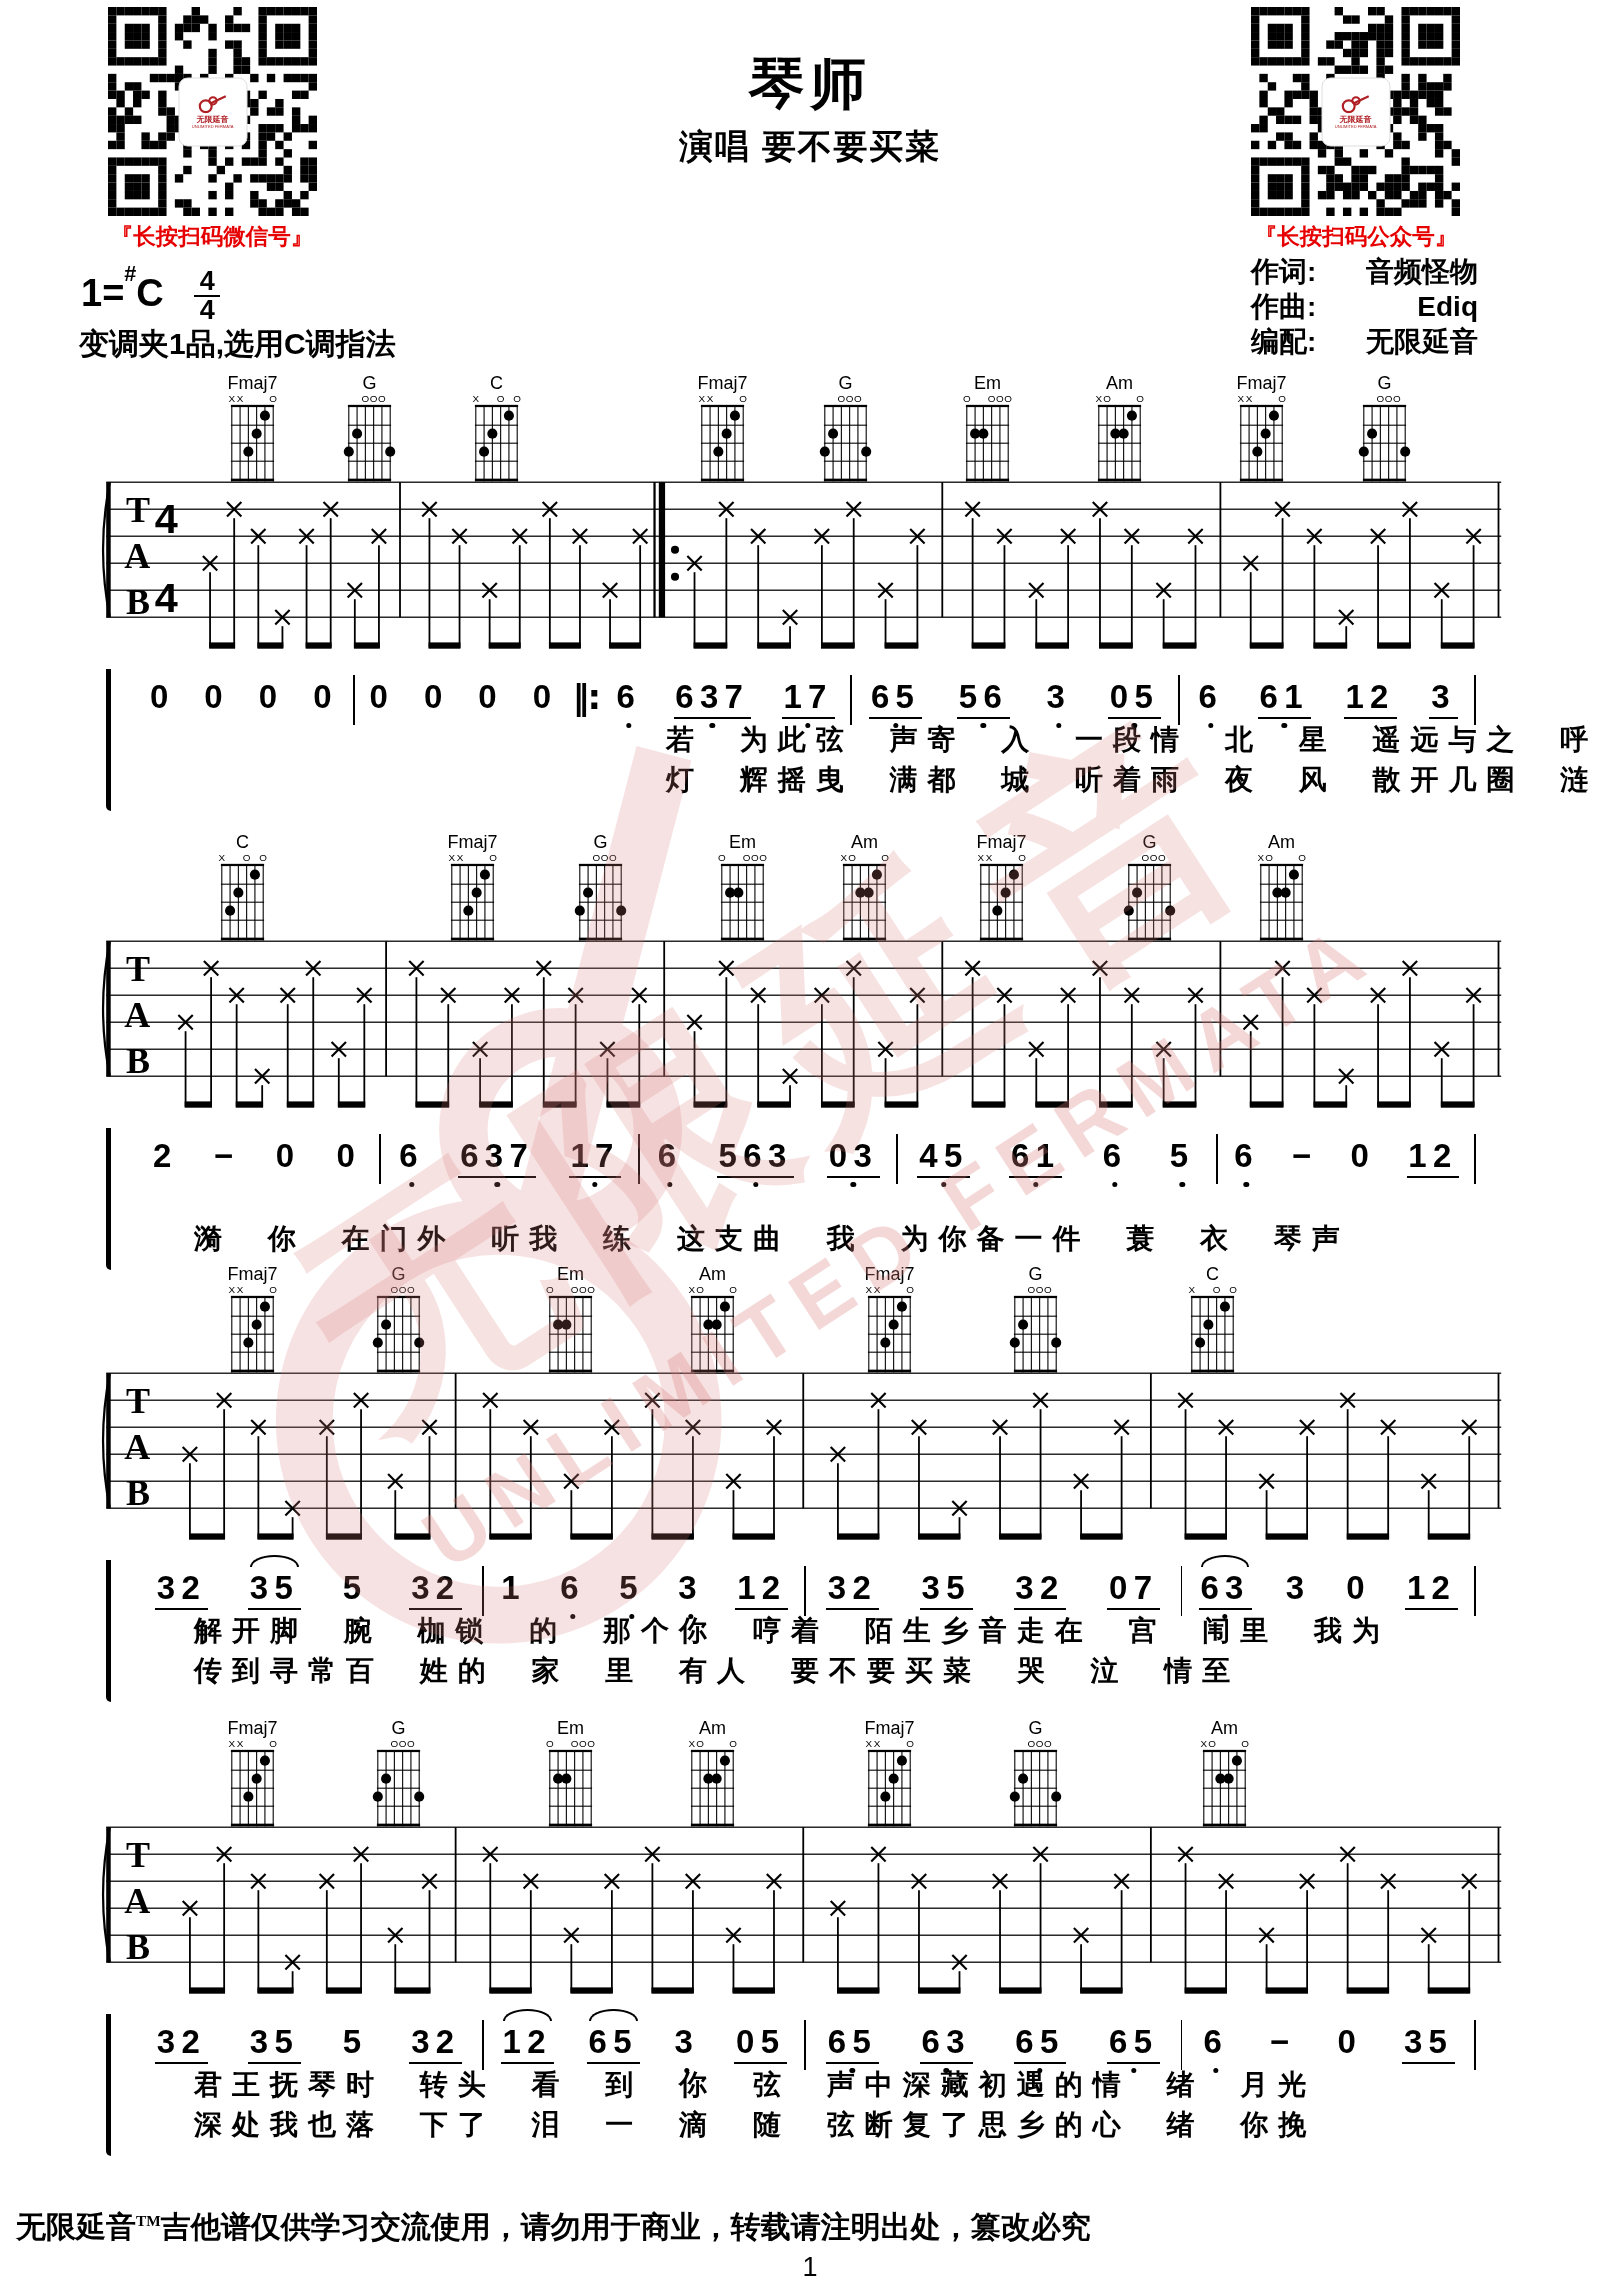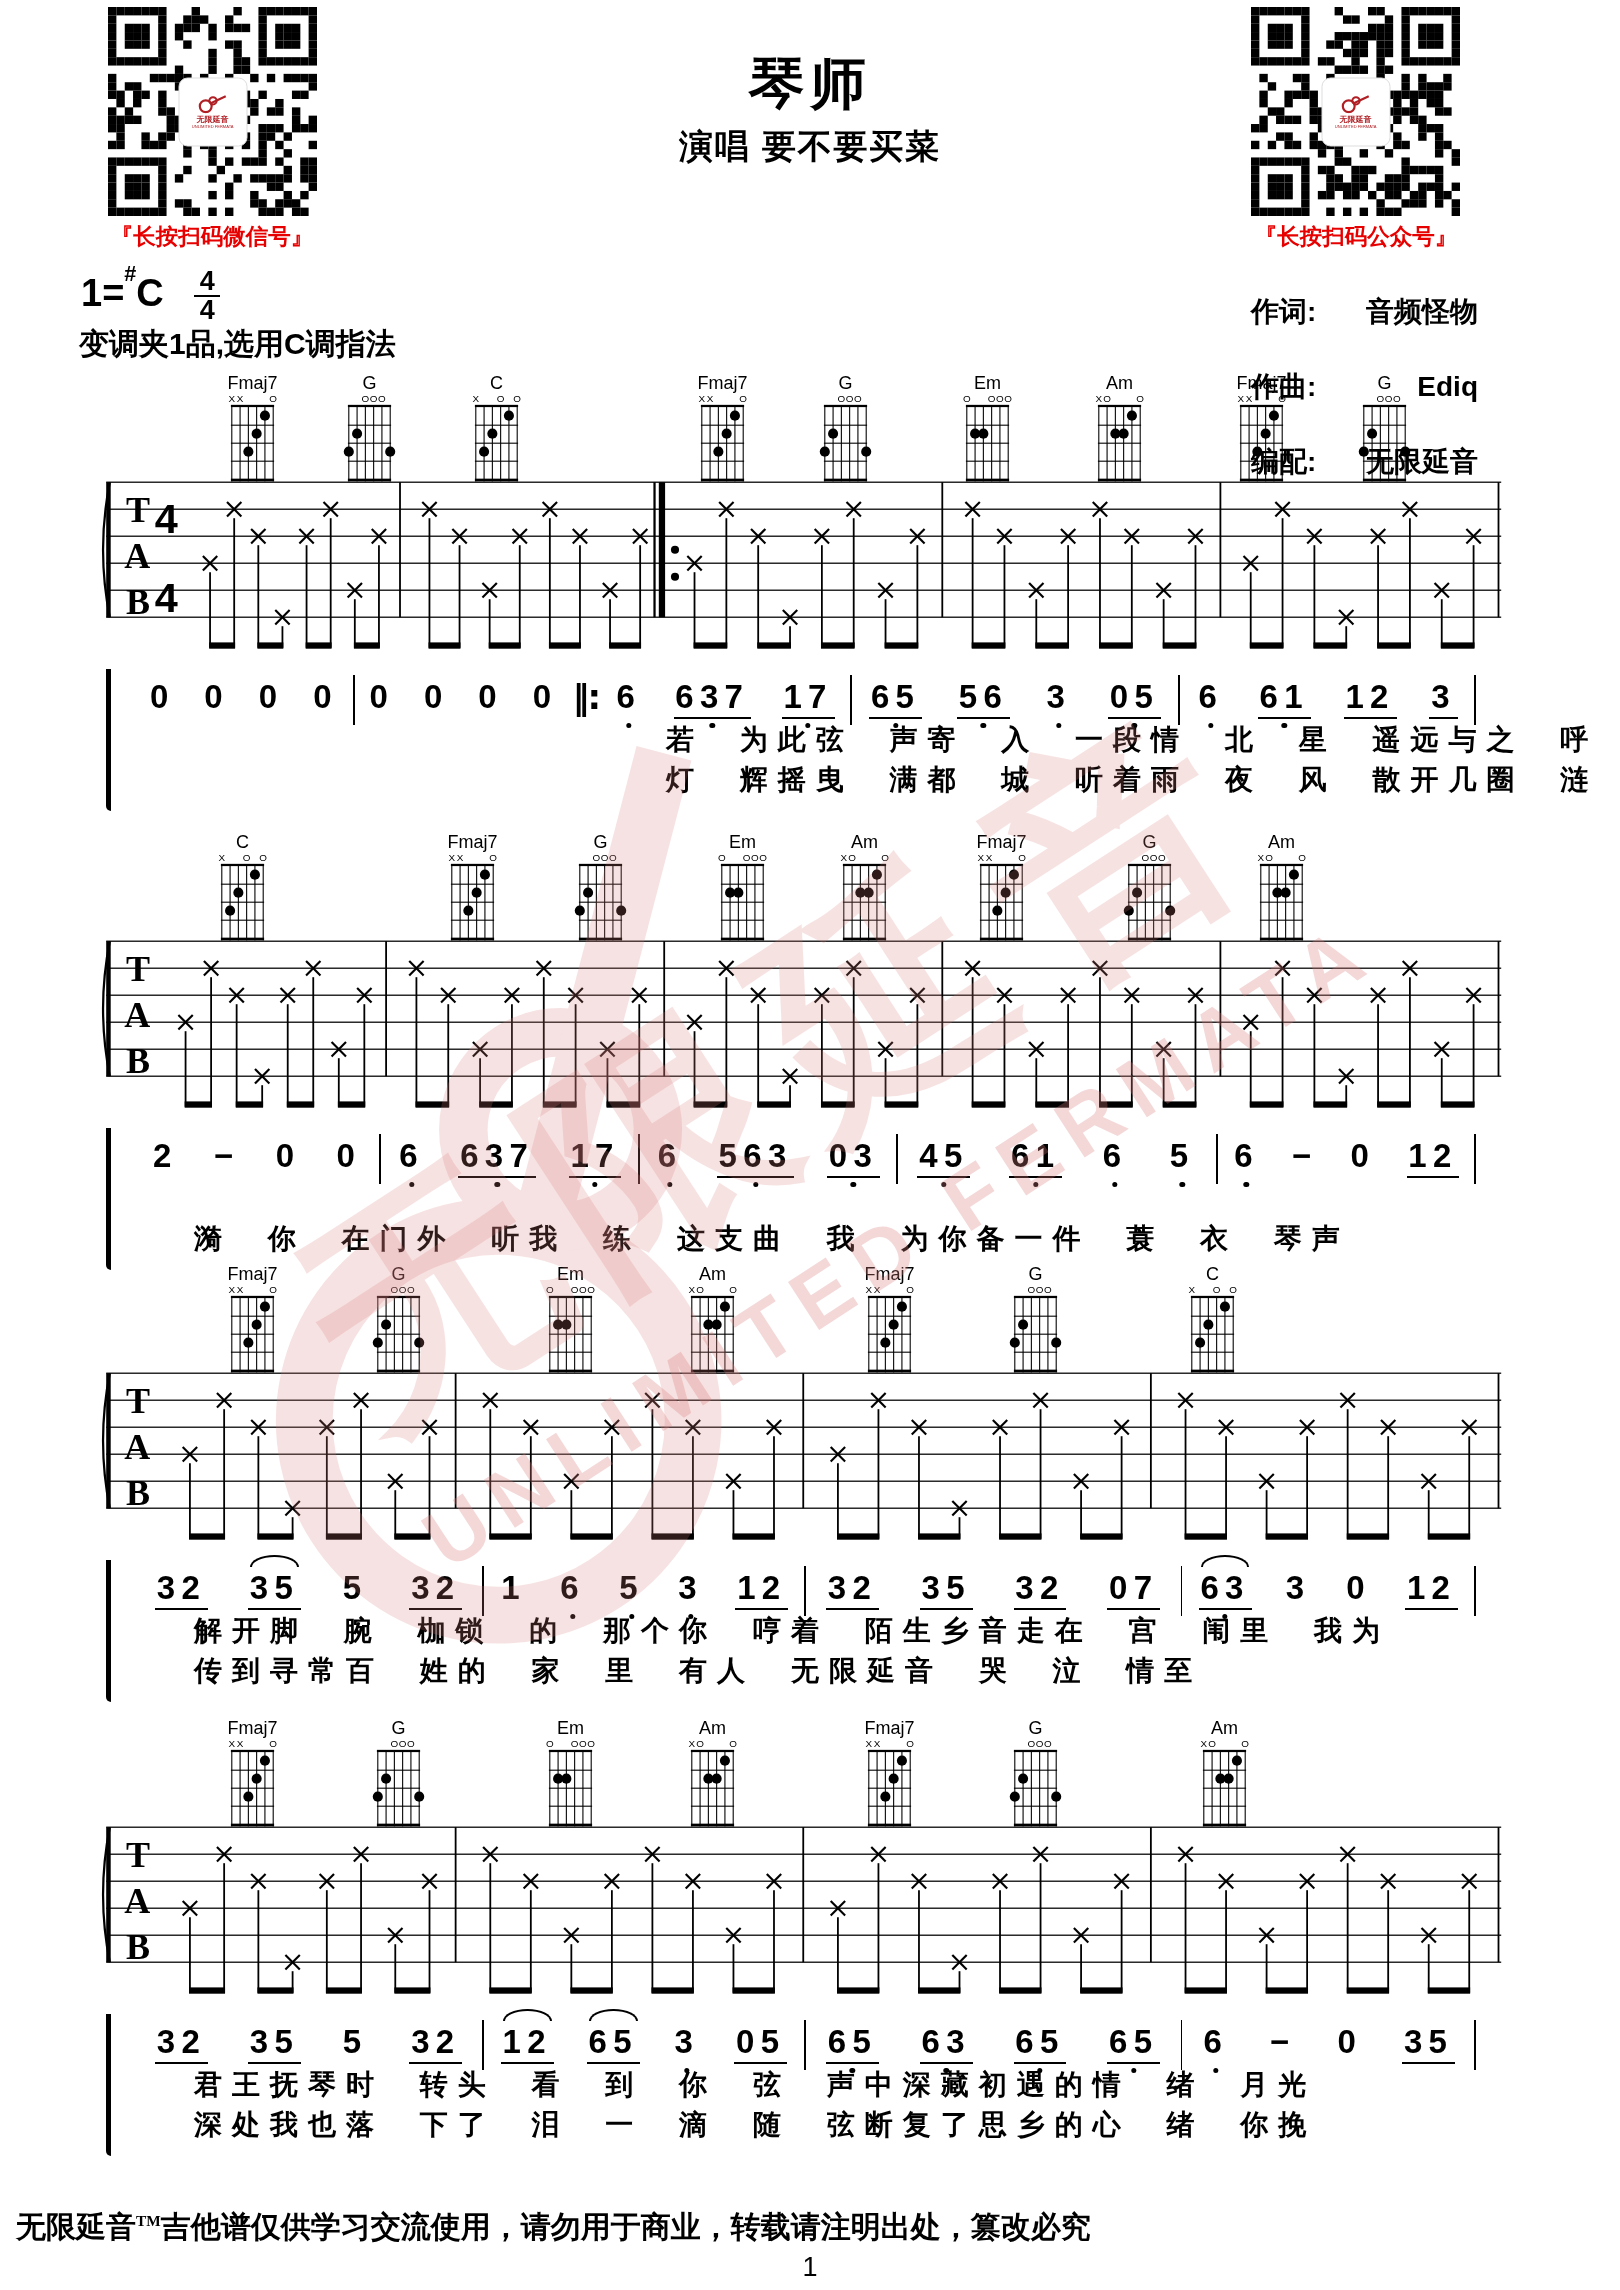--- a/index.html
+++ b/index.html
@@ -13,21 +13,21 @@
           font-size:34px;font-weight:bold;letter-spacing:1.8px;}
   .promo{position:absolute;top:176px;left:0;right:0;text-align:center;
          font-size:27px;font-weight:bold;line-height:37px;}
   .keyblock{position:absolute;left:81px;top:261px;font-size:38px;font-weight:bold;}
   .keyblock sup{font-size:21.6px;vertical-align:25px;}
   .frac{display:inline-block;vertical-align:-12.6px;margin-left:20px;text-align:center;
         font-size:27px;font-weight:bold;line-height:27px;}
   .frac .num{border-bottom:2.7px solid #000;padding:0 5.4px;}
   .capo{position:absolute;left:79px;top:324px;font-size:30px;font-weight:bold;}
   .credits{position:absolute;left:1251px;top:254px;width:227px;font-size:28px;font-weight:bold;}
-  .credits .row{display:flex;justify-content:space-between;line-height:35px;margin-top:40px;}
+  .credits .row{display:flex;justify-content:space-between;line-height:35px;}
 
   
   .qr{position:absolute;width:209px;height:209px;}
   .qr-left{left:108px;top:7.2px;} .qr-right{left:1251px;top:7.2px;}
   .qr-logo{position:absolute;left:50%;top:50%;width:67px;height:67px;transform:translate(-50%,-50%);
            background:#fff;border:0.9px solid #ddd;border-radius:9px;display:flex;flex-direction:column;
            align-items:center;justify-content:center;}
   .qr-logo .cn{font-size:8px;color:#b01f24;font-weight:bold;white-space:nowrap;}
   .qr-logo .en{font-size:4.5px;color:#b01f24;transform:scale(.9);white-space:nowrap;}
   .qr-caption{position:absolute;width:270px;text-align:center;font-size:22.5px;font-weight:bold;
@@ -1421,21 +1421,21 @@
           <div class="cell">−</div>
           <div class="cell">0</div>
           <div class="cell u">12</div>
         </div>
         <div class="mbar"></div>
       </div>
     </section>
   <section class="system" id="sys2" style="top:1265px">
     <div class="vbrace"></div>
     <div class="lyric lyr1" style="left:194px">解开脚 腕 枷锁 的 那个你 哼着 陌生乡音走在 宫 闱里  我为</div>
-    <div class="lyric lyr2" style="left:194px">传到寻常百 姓的 家 里  有人 无限延音  哭 泣  情至</div>
+    <div class="lyric lyr2" style="left:194px">传到寻常百 姓的 家 里  有人 要不要买菜  哭 泣  情至</div>
   <div class="chord" style="left: 221px;"><svg width="63" height="113" viewBox="0 0 70 125">
           <text x="35" y="16" text-anchor="middle" font-size="20" font-family="Liberation Sans,sans-serif">Fmaj7</text>
           <text x="12" y="31" text-anchor="middle" font-size="11" font-family="Liberation Sans,sans-serif">X</text>
           <text x="21.2" y="31" text-anchor="middle" font-size="11" font-family="Liberation Sans,sans-serif">X</text>
           <text x="58" y="31" text-anchor="middle" font-size="11" font-family="Liberation Sans,sans-serif">O</text>
           <rect x="11" y="34" width="48" height="2.5" fill="#000"></rect>
           <rect x="11" y="56" width="48" height="1.2" fill="#000"></rect>
           <rect x="11" y="76" width="48" height="1.2" fill="#000"></rect>
           <rect x="11" y="96" width="48" height="1.2" fill="#000"></rect>
           <rect x="11" y="116" width="48" height="3" fill="#000"></rect>

